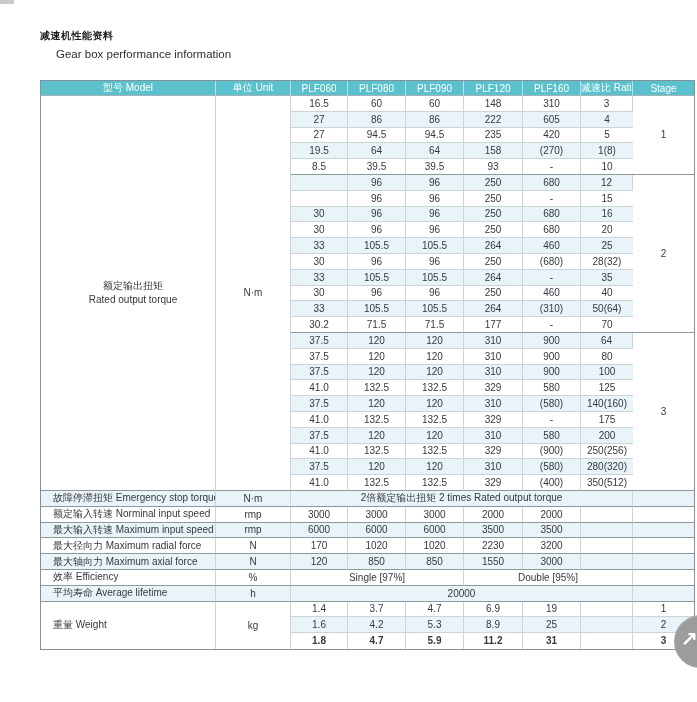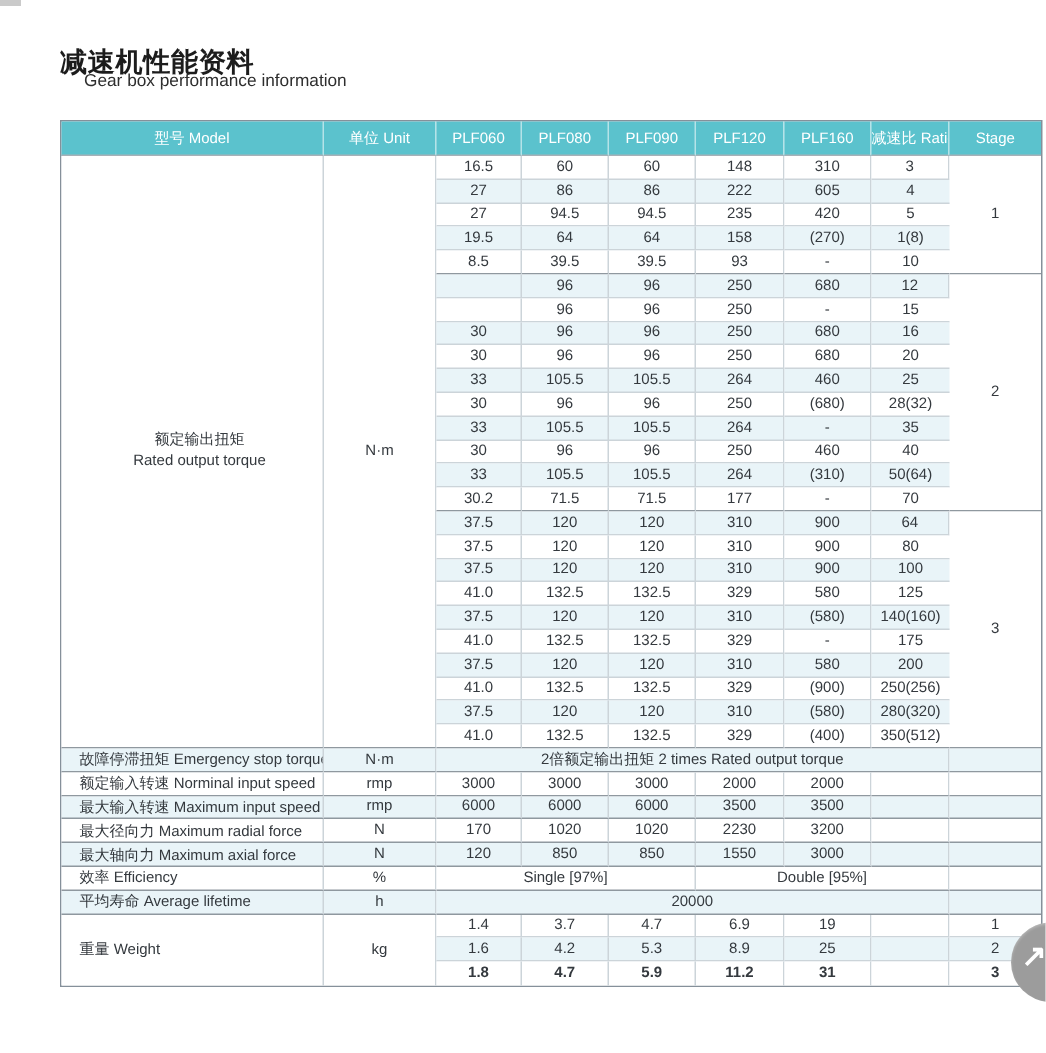--- a/index.html
+++ b/index.html
@@ -10,39 +10,39 @@
     position: relative;
     font-family: "Liberation Sans", sans-serif;
     color: #34393e;
   }
   .artifact {
     position: absolute; left: 0; top: 0;
     width: 14px; height: 4px; background: #8a8a8a; opacity: .45;
   }
   .page-title {
     position: absolute; left: 40px; top: 29px;
-    font-size: 18px; font-weight: bold; color: #1c1c1c;
+    font-size: 10px; font-weight: bold; color: #1c1c1c;
     letter-spacing: .5px;
   }
   .page-subtitle {
     position: absolute; left: 56px; top: 48px;
     font-size: 11.5px; color: #2e2e2e;
   }
   .table-wrap {
     position: absolute; left: 40px; top: 80px;
     width: 655px;
     border: 1px solid #85909a;
   }
   table {
     width: 100%; table-layout: fixed;
     border-collapse: separate; border-spacing: 0;
     font-size: 10px;
   }
   th {
-    height: 23px;
+    height: 15px;
     background: #5bc2cd;
     color: #ffffff;
     font-weight: normal;
     font-size: 10px;
     text-align: center;
     border-right: 1px solid rgba(255,255,255,.55);
     border-bottom: 1px solid #a7b1b8;
     overflow: hidden; white-space: nowrap;
   }
   th:last-child { border-right: none; }

